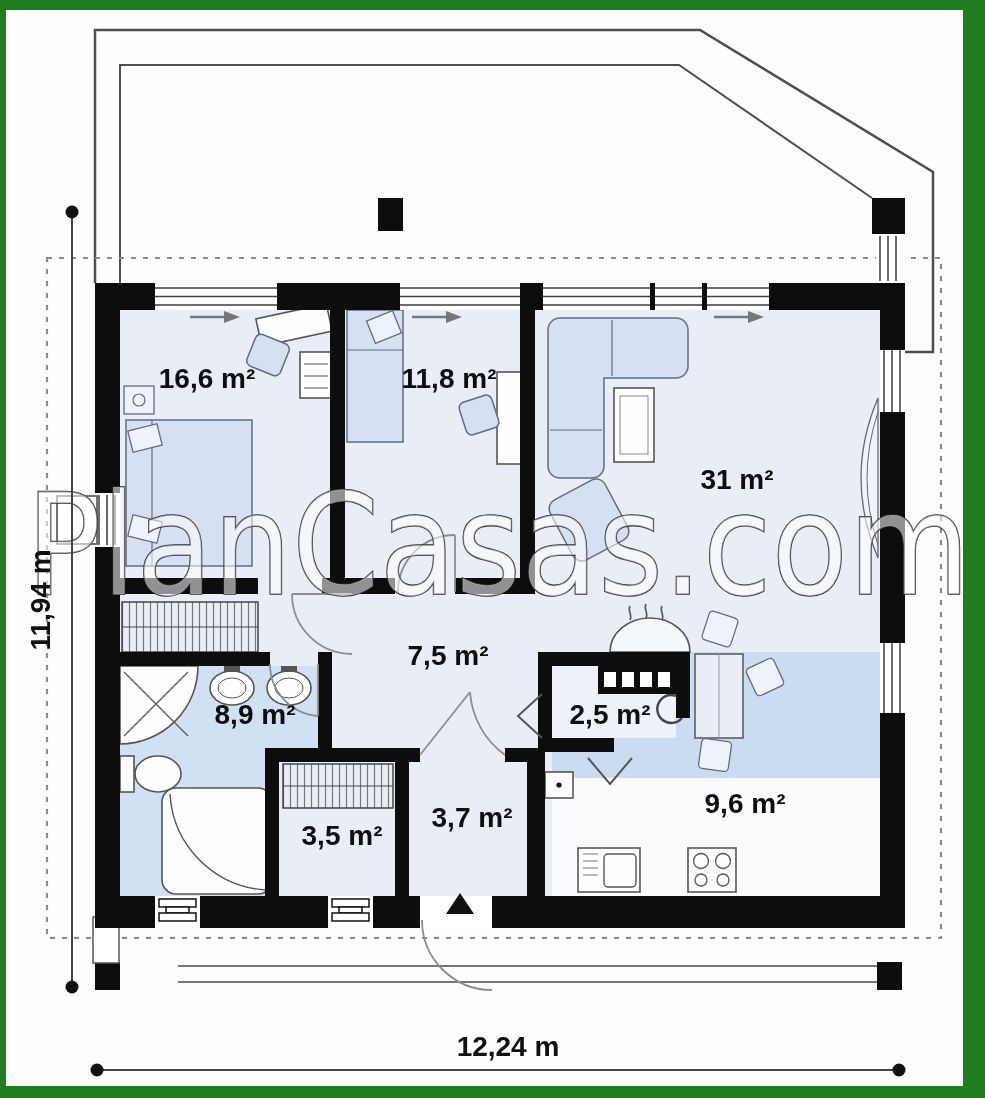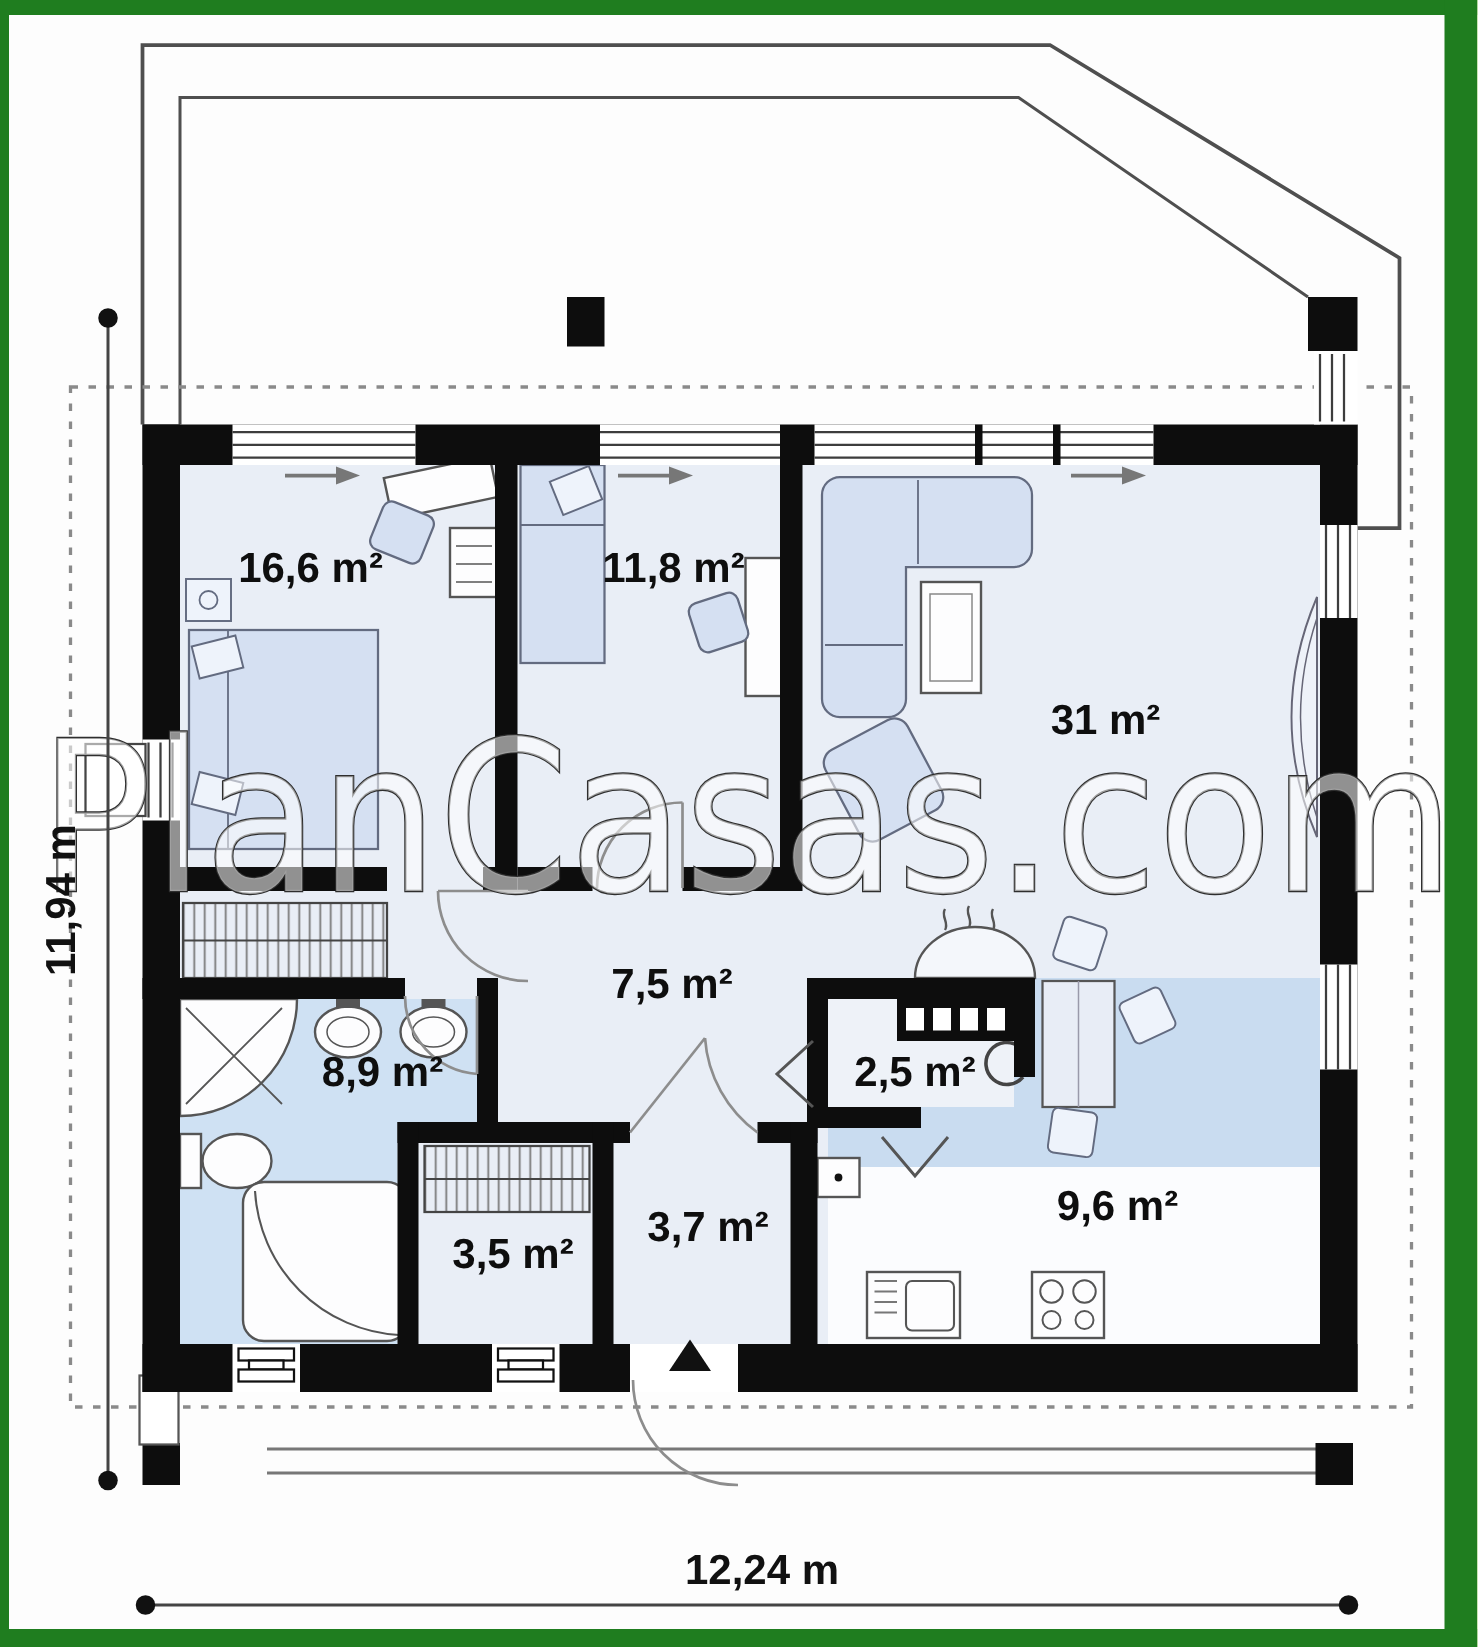--- a/index.html
+++ b/index.html
@@ -1,16 +1,16 @@
 <!DOCTYPE html>
 <html><head>
 <meta charset="utf-8">
 <style>
   html,body{margin:0;padding:0;background:#ffffff;}
-  .stage{position:relative;width:985px;height:1098px;background:#84cc16;overflow:hidden;
+  .stage{position:relative;width:985px;height:1098px;background:#f9a8d4;overflow:hidden;
          font-family:"Liberation Sans",sans-serif;}
   svg{display:block;}
   .wall{fill:#0d0d0d;}
   .thinline{stroke:#3d3d3d;stroke-width:1.5;fill:none;}
   .roofline{stroke:#4f4f4f;fill:none;}
   .dashline{stroke:#8a8a8a;stroke-width:2.2;fill:none;stroke-dasharray:5 7;}
   .dimline{stroke:#444;stroke-width:2;fill:none;}
   .dimdot{fill:#111;}
   .dimtext{font:bold 28px "Liberation Sans",sans-serif;fill:#111;}
   .roomlabel{font:bold 28px "Liberation Sans",sans-serif;fill:#0e0e0e;text-anchor:middle;}

